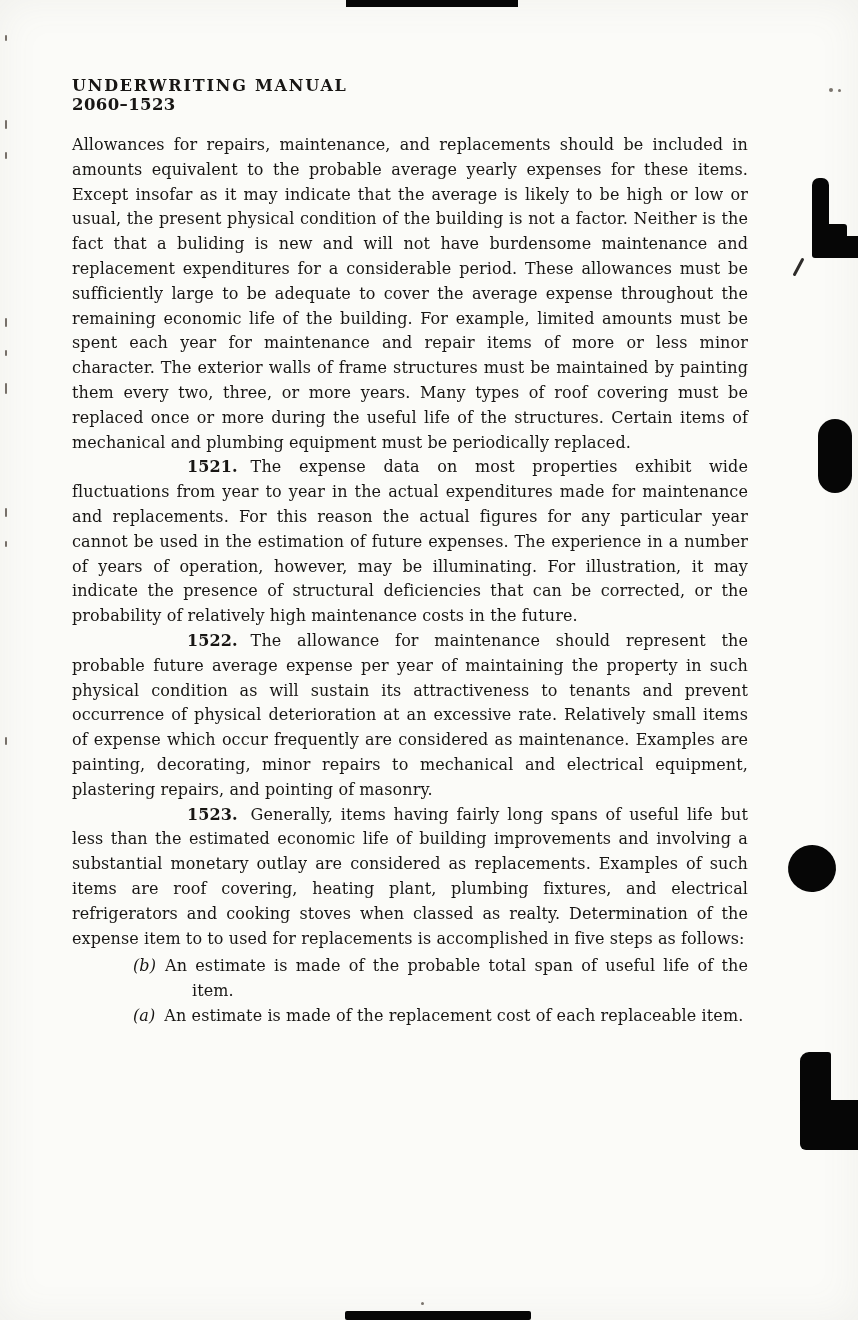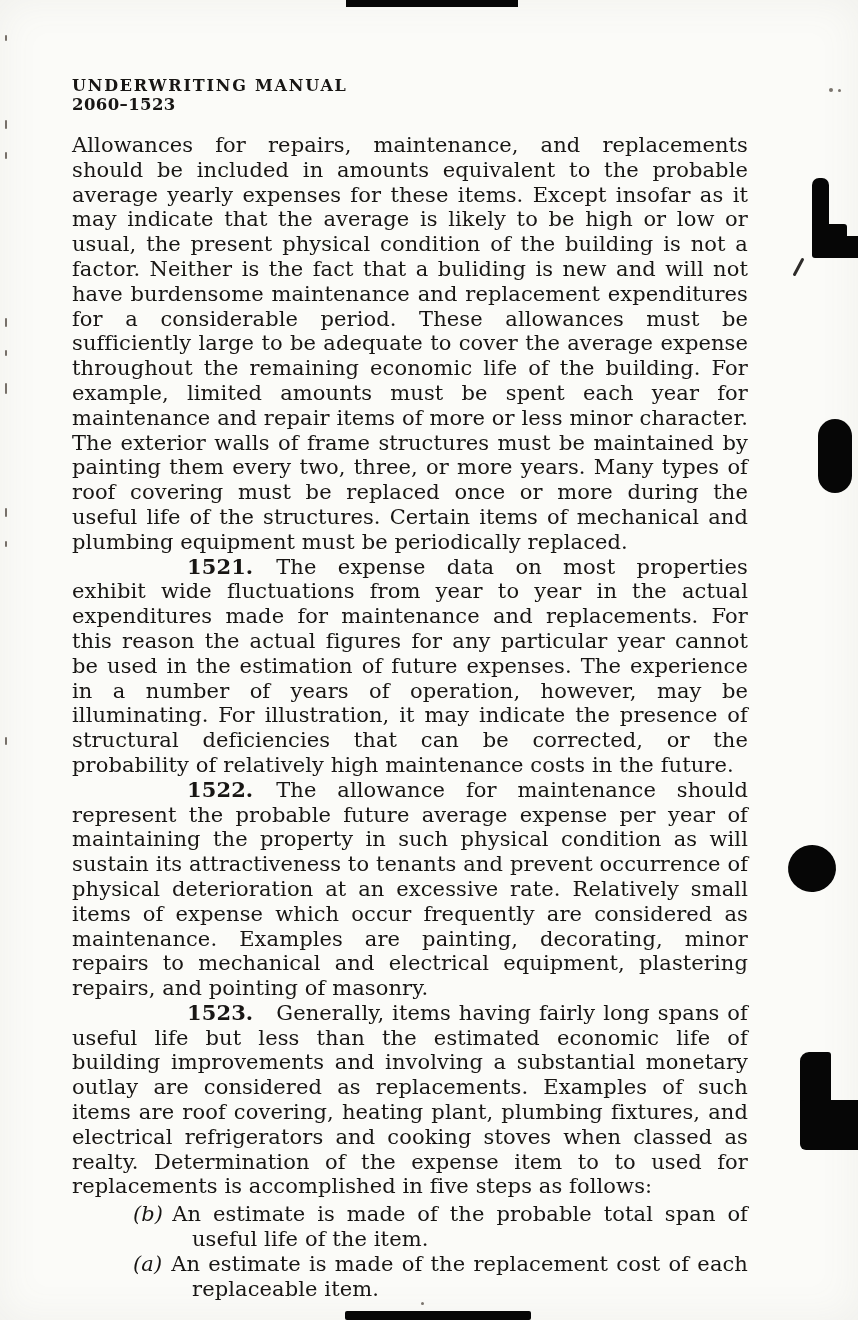--- a/index.html
+++ b/index.html
@@ -31,28 +31,28 @@
     left: 72px;
     font-weight: bold;
     font-size: 16.5px;
     letter-spacing: 0.4px;
   }
   .text-block {
     position: absolute;
     top: 133px;
     left: 72px;
     width: 676px;
-    font-size: 21px;
+    font-size: 16px;
     line-height: 24.8px;
     text-align: justify;
     letter-spacing: 0.1px;
   }
   .body-par { text-align: justify; }
   .body-par.numbered { text-indent: 115px; }
-  .par-num { font-weight: bold; margin-right: 23px; }
+  .par-num { font-weight: bold; margin-right: 13px; }
   .steps { margin-top: 3px; }
   .step {
     padding-left: 120px;
     text-indent: -59px;
     text-align: justify;
   }
   .step-marker { font-style: italic; margin-right: 9px; }
 
   
   .ink { position: absolute; background: #060606; }

